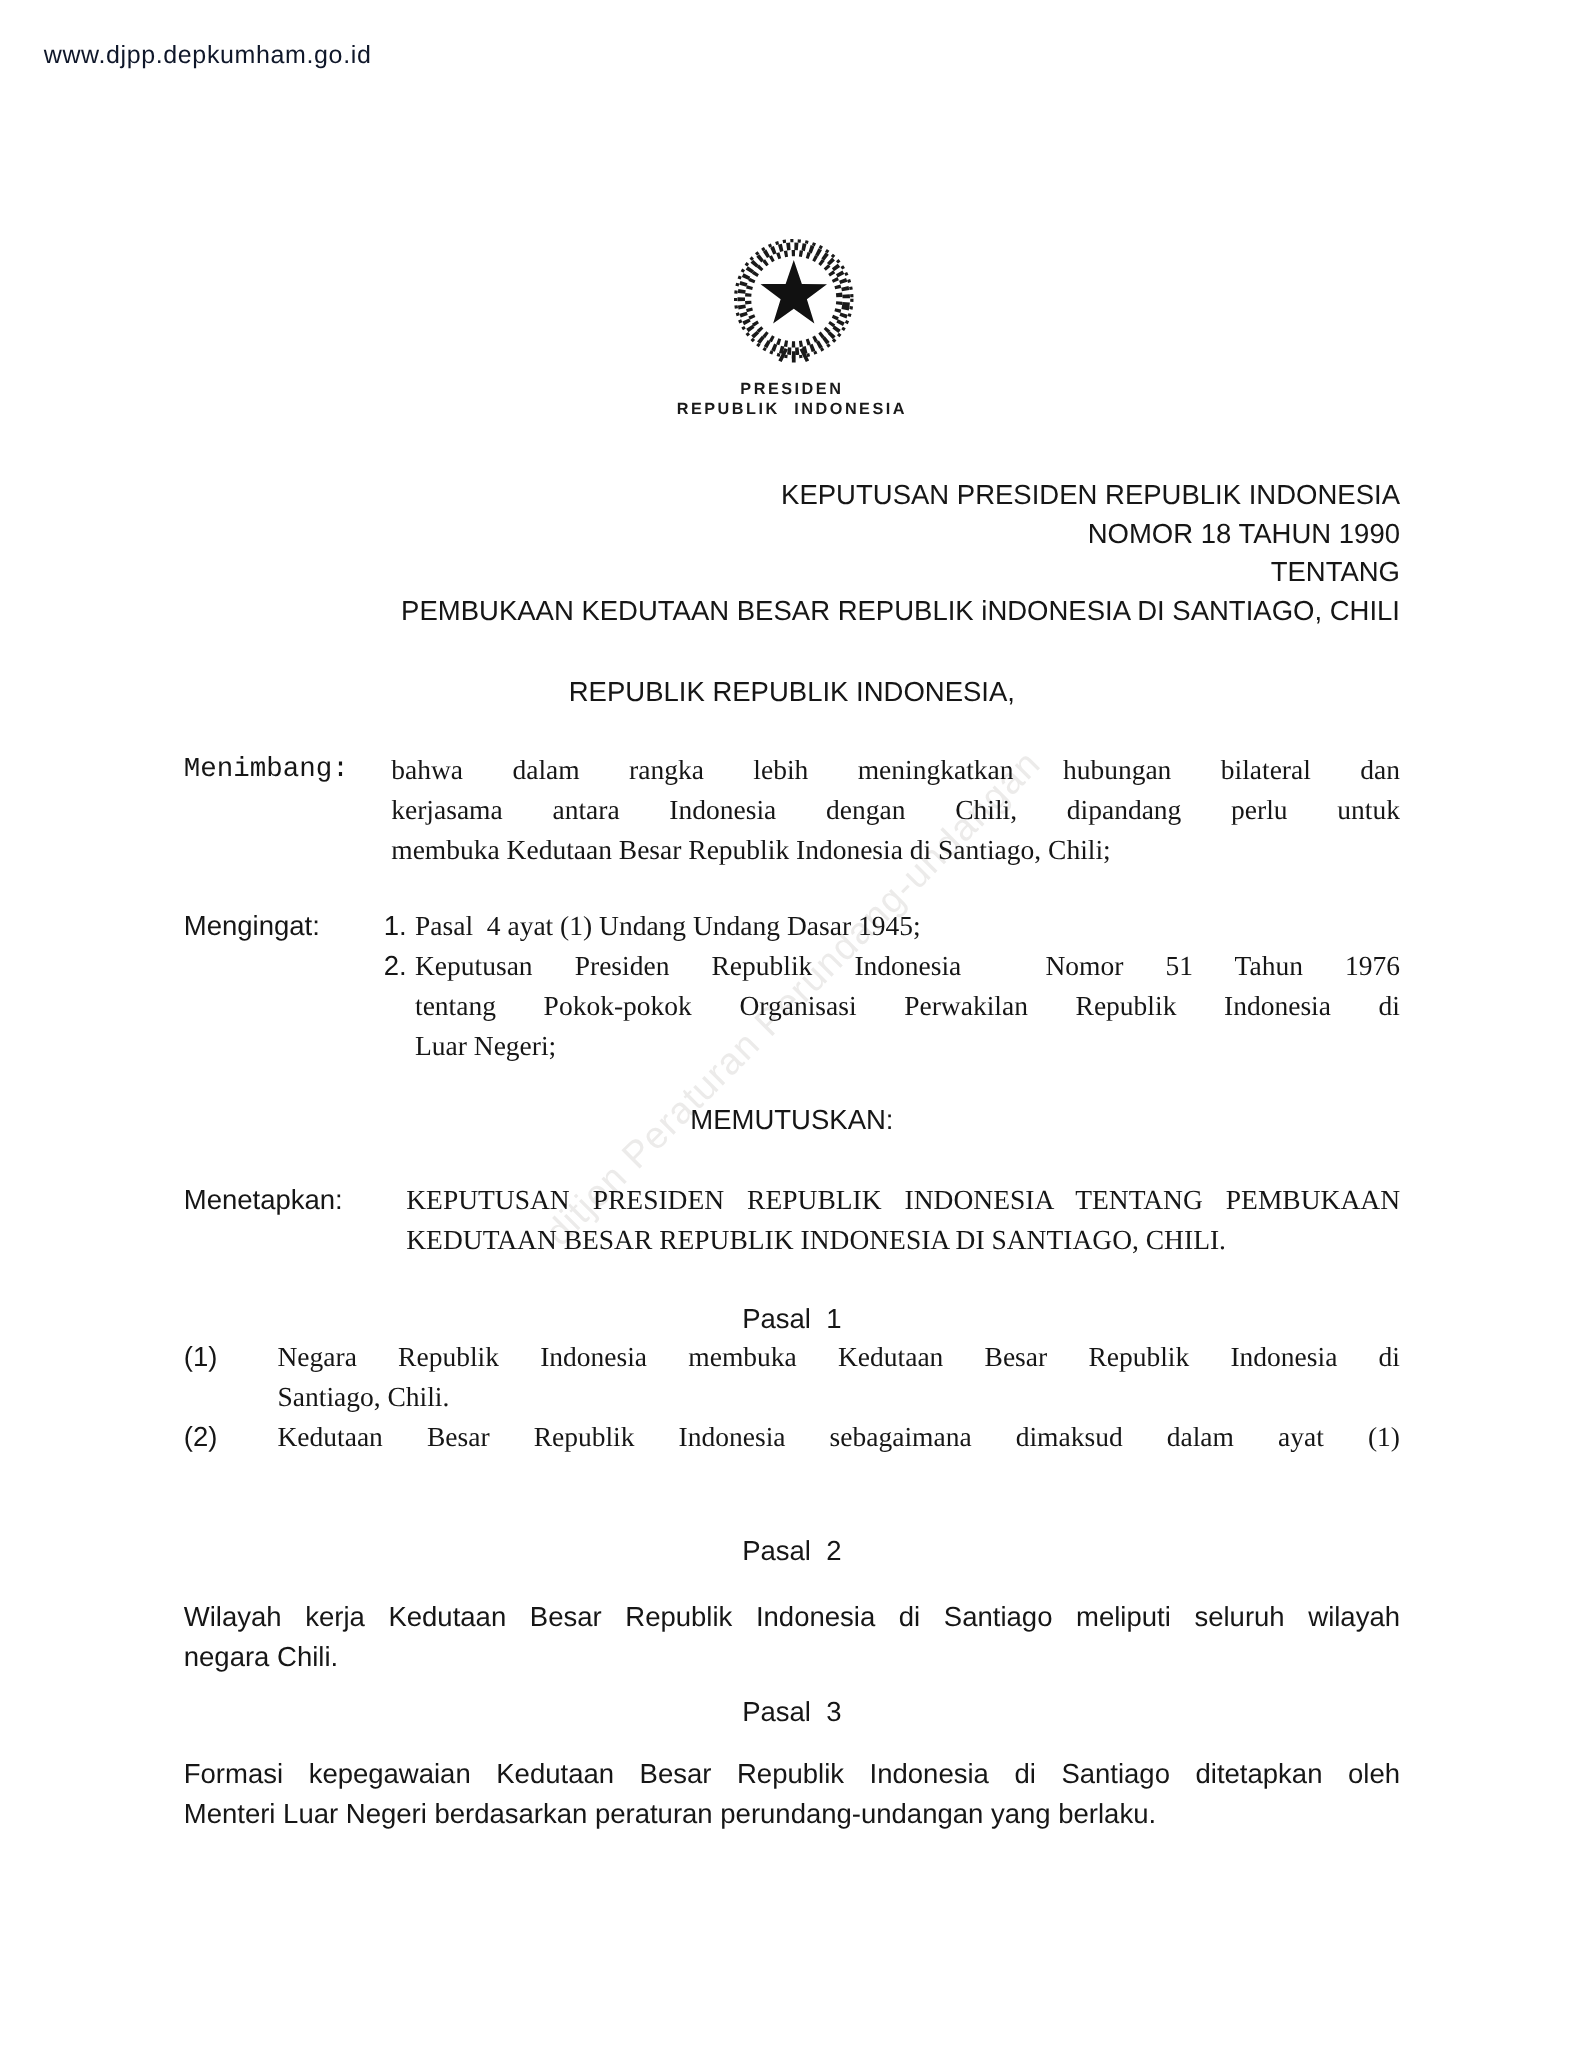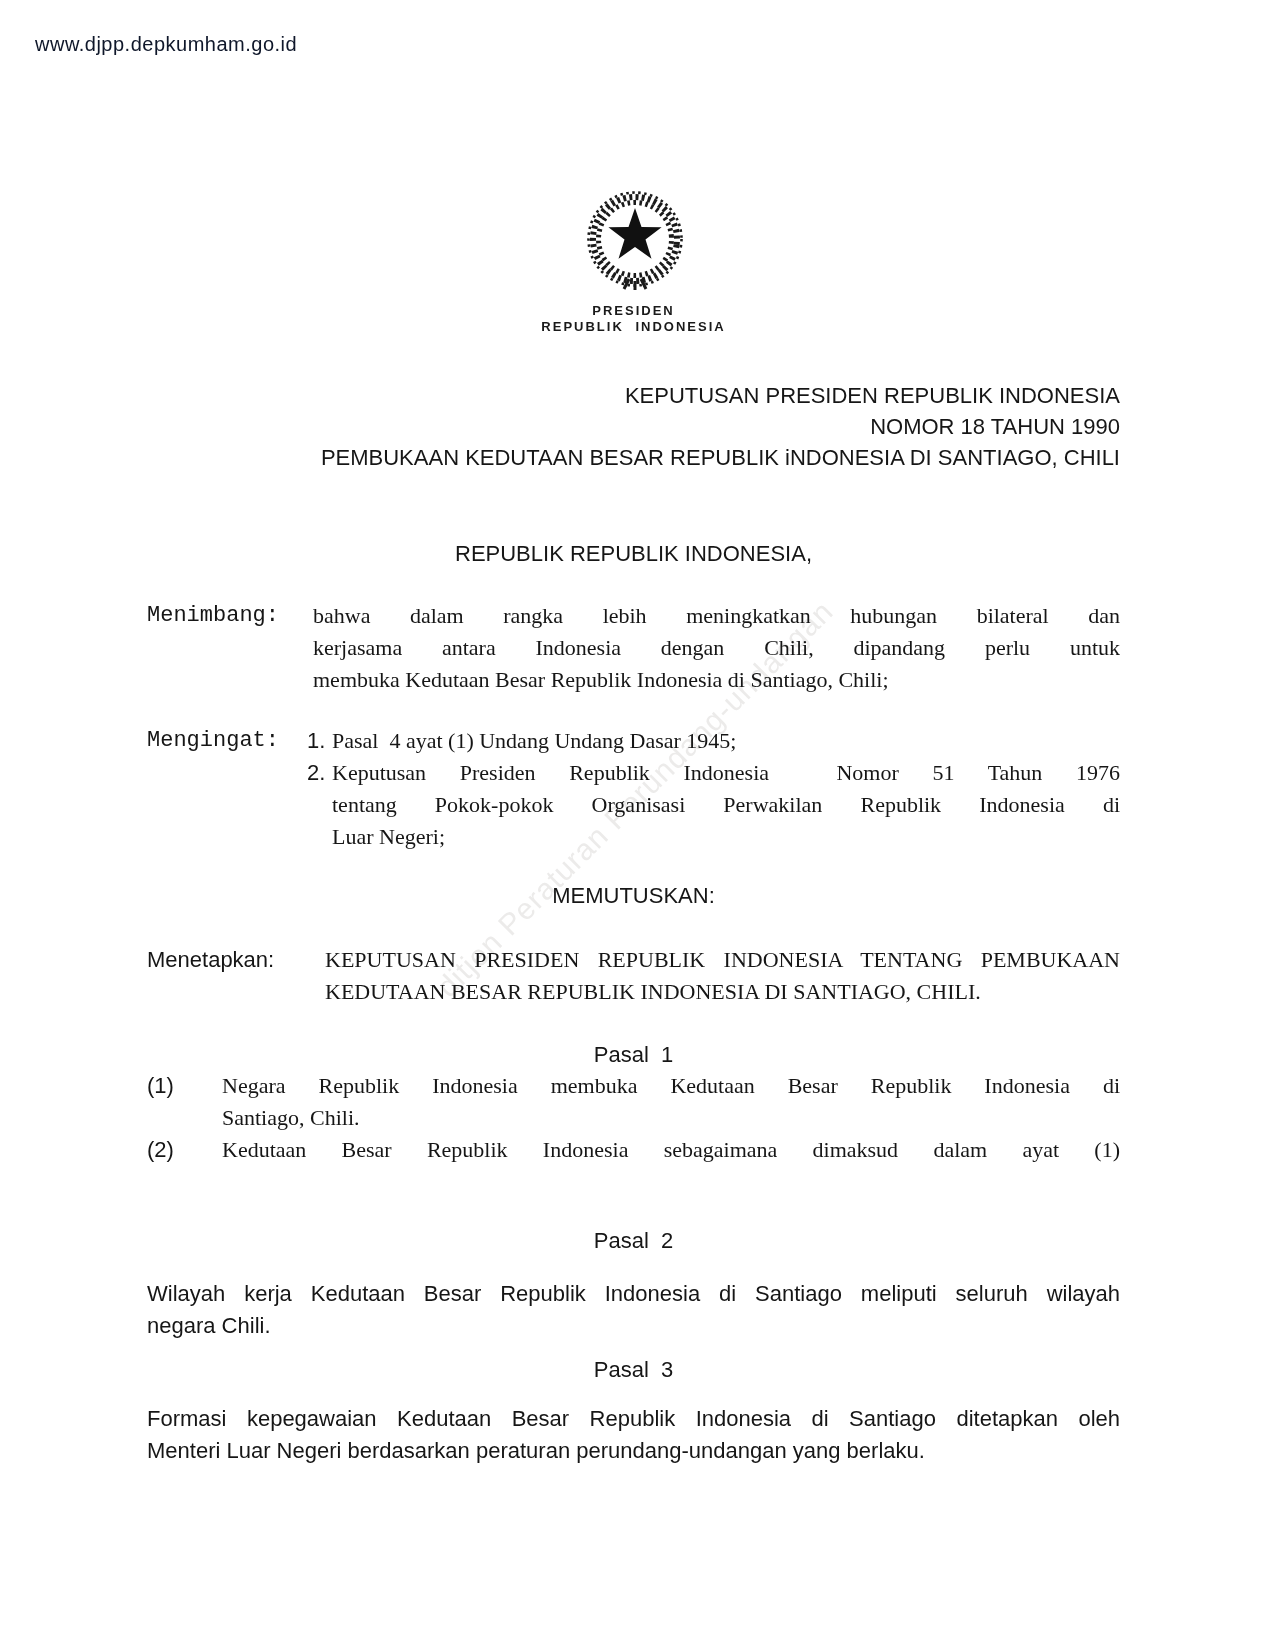--- a/index.html
+++ b/index.html
@@ -30,21 +30,21 @@
   }
   .title-block{left:147px;top:380px;width:973px;text-align:right;font-size:22px;}
   .title-block .ln{line-height:31px;}
   .center-line{
     left:147px;width:973px;text-align:center;font-size:22px;line-height:32px;
     white-space:pre-wrap;
   }
   .row{left:147px;width:973px;display:flex;align-items:flex-start;font-size:22px;}
   .lbl{flex:none;line-height:32px;white-space:pre-wrap;}
   .w166{width:166px;font-family:Liberation Mono, monospace;}
-  .w160{width:160px;font-family:Liberation Mono, monospace;}
+  .w160{width:160px;}
   .w178{width:178px;}
   .w25{width:25px;}
   .w75{width:75px;}
   .bodycol{flex:1;min-width:0;font-family:Liberation Serif, serif;}
   .items{flex:1;min-width:0;}
   .item{display:flex;align-items:flex-start;}
   .num{flex:none;line-height:32px;white-space:pre-wrap;}
   .para{left:147px;width:973px;font-size:22px;margin-top:21px;}
 </style>
 </head>
@@ -67,20 +67,21 @@
   </div>
 
   <div class="abs seal-cap">
     <div>PRESIDEN</div>
     <div>REPUBLIK INDONESIA</div>
   </div>
 
   <div class="abs title-block">
       <div class="ln">KEPUTUSAN PRESIDEN REPUBLIK INDONESIA</div>
       <div class="ln">NOMOR 18 TAHUN 1990</div>
+      <div class="ln">TENTANG</div>
       <div class="ln">PEMBUKAAN KEDUTAAN BESAR REPUBLIK iNDONESIA DI SANTIAGO, CHILI</div>
     </div>
 
   <div class="abs center-line" style="top:538px">REPUBLIK REPUBLIK INDONESIA,</div>
 
   <div class="abs row" style="top:600px">
     <div class="lbl w166">Menimbang:</div>
     <div class="bodycol">
         <div class="ln jl">bahwa dalam rangka lebih meningkatkan hubungan bilateral dan</div>
         <div class="ln jl">kerjasama antara Indonesia dengan Chili, dipandang perlu untuk</div>

